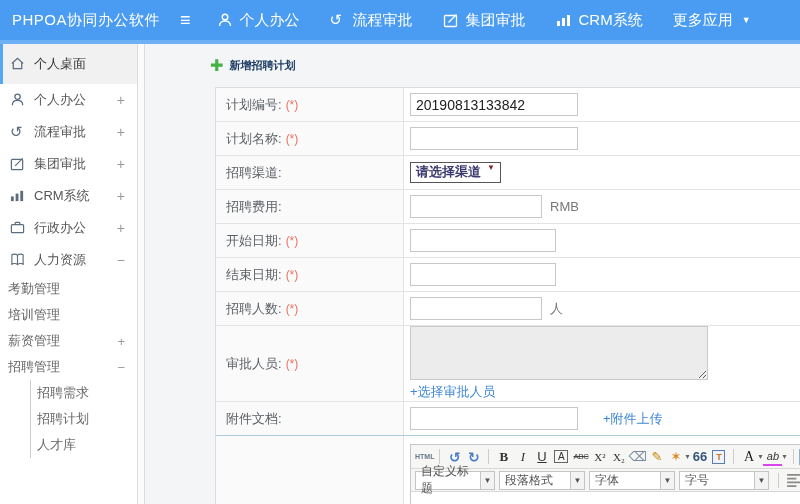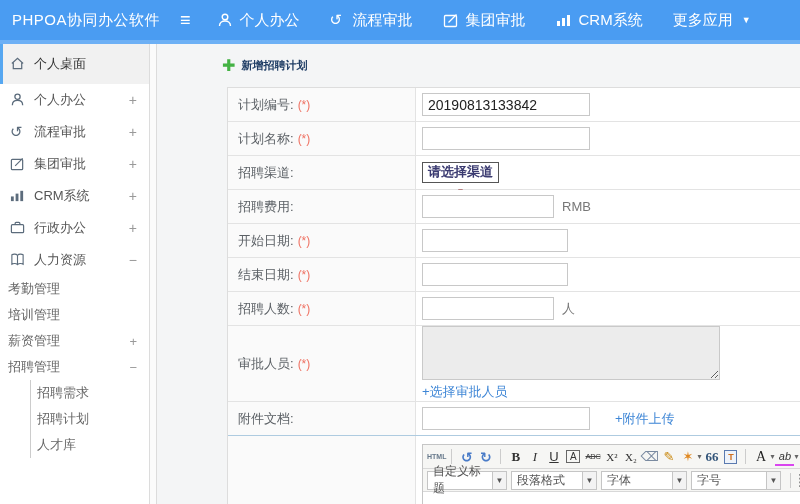--- a/index.html
+++ b/index.html
@@ -13,21 +13,21 @@
   .topnav { display:flex; align-items:center; gap:30px; }
   .nav-item { display:flex; align-items:center; gap:7px; font-size:15px; cursor:pointer; }
   .nicon { display:inline-flex; width:16px; height:16px; color:#fff; }
   .nicon svg { width:16px; height:16px; }
   .glyph-ico { font-size:15px; line-height:1; }
   .caret { font-size:9px; margin-left:2px; }
   .topbar-accent { height:4px; background:#6db0f5; }
 
   
   .layout { display:flex; height:460px; }
-  .sidebar { width:150px; background:#fff; border-right:1px solid #dcdcdc; overflow:hidden; }
+  .sidebar { width:138px; background:#fff; border-right:1px solid #dcdcdc; overflow:hidden; }
   .gutter { width:7px; background:#fbfbfb; border-right:1px solid #dcdcdc; }
   .content { flex:1; background:#f4f5f6; overflow:hidden; position:relative; }
 
   
   .side-item { height:32px; display:flex; align-items:center; padding:0 12px 0 10px;
     font-size:13px; color:#555; cursor:pointer; }
   .side-item .sicon { display:inline-flex; width:16px; height:16px; margin-right:8px; color:#5c6c7c; }
   .side-item .sicon svg { width:15px; height:15px; }
   .side-item .sglyph { font-size:15px; line-height:14px; width:16px; margin-right:8px; color:#5c6c7c; }
   .side-item .exp { margin-left:auto; color:#999; font-size:14px; }
@@ -54,22 +54,22 @@
   .flabel { width:188px; background:#fafafa; border-right:1px solid #e3e3e3;
     display:flex; align-items:center; padding-left:10px; font-size:13px; color:#5c6166; }
   .req { color:#ef7263; font-size:12px; margin-left:4px; }
   .ffield { flex:1; display:flex; align-items:center; padding-left:6px; background:#fff; }
   .ffield.col { flex-direction:column; align-items:flex-start; justify-content:center; gap:3px; }
   .inp { height:23px; width:168px; border:1px solid #c8c8c8; font-size:14px; color:#222;
     padding:0 5px; background:#fff; }
   .inp.mid { width:146px; }
   .inp.small { width:132px; }
   .suffix { font-size:13px; color:#777; margin-left:8px; }
-  .fake-select { display:inline-flex; align-items:center; gap:6px; height:21px;
-    border:1px solid #555; padding:0 5px; cursor:pointer; background:#fff;flex-direction:column; }
+  .fake-select { display:inline-flex; align-items:flex-start; gap:6px; height:21px;
+    border:1px solid #555; padding:0 5px; cursor:pointer; background:#fff; }
   .fake-select .sel-txt { font-size:13px; font-weight:600; color:#3a3a70; }
   .fake-select .sel-arrow { font-size:8px; color:#8b2020; }
   .ta { width:298px; height:58px; background:#ececec; border:1px solid #c9c9c9;
     font-size:13px; padding:3px; }
   .flink { font-size:13px; color:#3e86d6; text-decoration:none; cursor:pointer; }
   .ml { margin-left:25px; }
 
   
   .editor-box { margin-top:8px; width:502px; border:1px solid #c6c6c6; background:#f6f6f4; }
   .tb-row { display:flex; align-items:center; height:24px; padding:0 4px;
@@ -84,21 +84,21 @@
   .ico-b { font-family:"Liberation Serif",serif; font-weight:bold; }
   .ico-i { font-family:"Liberation Serif",serif; font-style:italic; }
   .ico-u { text-decoration:underline; }
   .ico-boxa { font-size:10px; border:1px solid #666; line-height:11px; min-width:14px;
     margin:0 3px; }
   .ico-strike { font-size:8px; text-decoration:line-through; letter-spacing:-.5px; color:#444; }
   .ico-supsub { font-size:11px; font-family:"Liberation Serif",serif; }
   .ico-eraser { color:#7a8aa0; }
   .ico-brush { color:#c8860a; }
   .ico-wand { color:#e08820; }
-  .ico-quote { font-family:Liberation Serif, serif; font-weight:bold; color:#33557a;
+  .ico-quote { font-family:Liberation Sans, sans-serif; font-weight:bold; color:#33557a;
     font-size:13px; }
   .ico-paste { border:1px solid #5a7ab0; color:#d07020; font-size:9px; font-weight:bold;
     line-height:12px; min-width:13px; margin:0 3px; background:#eef3fa; }
   .ico-fontcolor { font-family:"Liberation Serif",serif; font-size:14px; color:#222; }
   .ico-hl { font-style:italic; font-size:11px; color:#333; border-bottom:2px solid #d946ef;
     line-height:16px; }
   .mini-caret { font-size:8px; color:#666; margin:0 1px 0 0; cursor:pointer; }
   .cutoff-ico { width:14px; height:16px; background:#cfe0f2; border:1px solid #8fb0d0; flex:none; }
   .dd { display:flex; align-items:stretch; border:1px solid #c5c5c5; background:#fff;
     height:19px; margin-right:4px; cursor:pointer; flex:none; }

